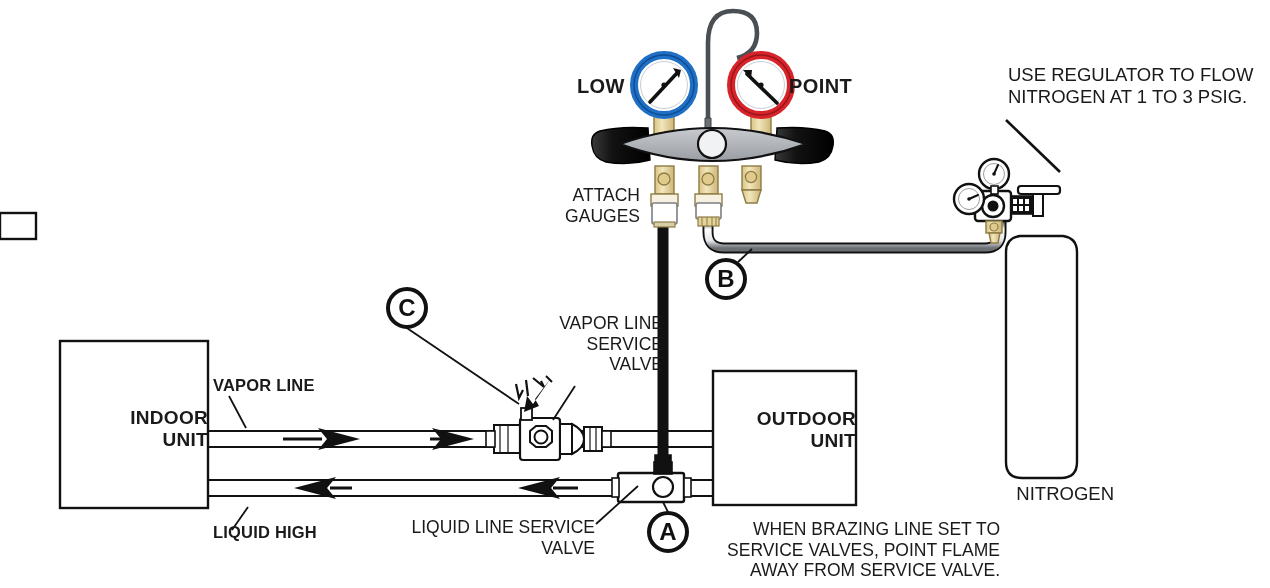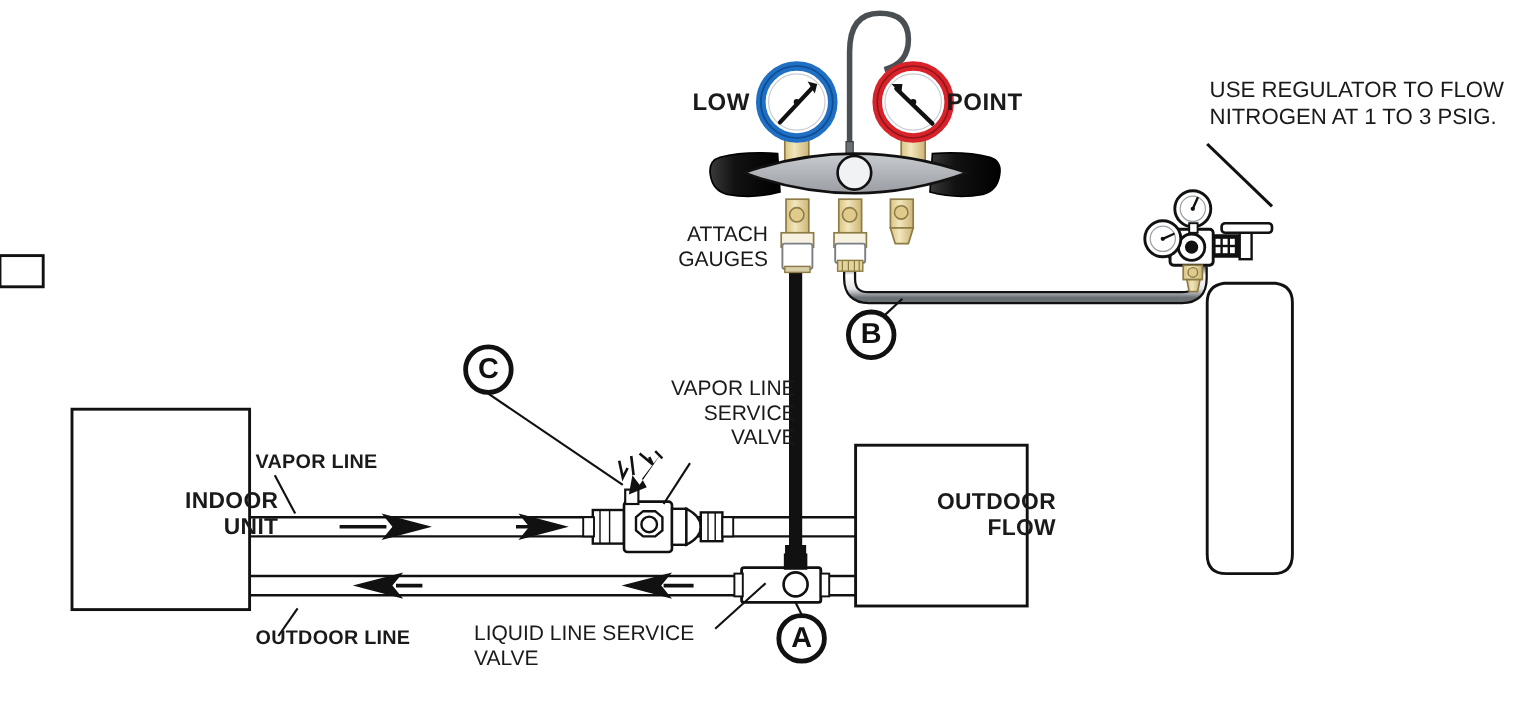--- a/index.html
+++ b/index.html
@@ -4,24 +4,24 @@
 <style>
   html,body{margin:0;padding:0;background:#ffffff;}
   body{width:1270px;height:588px;position:relative;overflow:hidden;
        font-family:"Liberation Sans","DejaVu Sans",sans-serif;color:#1a1a1a;}
   #stage{position:absolute;left:0;top:0;width:1017px;height:588px;}
   svg#art{position:absolute;left:0;top:0;width:1270px;height:588px;}
   .lbl{position:absolute;white-space:pre;line-height:1.18;color:#1a1a1a;}
   .t18{font-size:18.5px;}
   .t17{font-size:17.5px;}
   .b17{font-size:16.5px;font-weight:bold;letter-spacing:.2px;}
-  .b19{font-size:19px;font-weight:bold;letter-spacing:.3px;margin-left:24px;}
+  .b19{font-size:19px;font-weight:bold;letter-spacing:.3px;}
   .b20{font-size:20px;font-weight:bold;letter-spacing:.4px;}
   .ctr{text-align:right;}
-  .rgt{text-align:left;}
+  .rgt{text-align:right;}
   .callout{position:absolute;width:42px;height:42px;border-radius:50%;
     border:4.5px solid #111;background:#fff;display:flex;align-items:center;
     justify-content:center;font-size:24px;font-weight:bold;color:#111;
     font-family:"Liberation Sans",sans-serif;box-sizing:border-box;}
 </style>
 </head>
 <body>
 
 <div id="stage">
 
@@ -281,27 +281,31 @@
 NITROGEN AT 1 TO 3 PSIG.</div>
 
 
 <div class="lbl t17 ctr" style="left:531px;top:313px;width:132px;">VAPOR LINE
 SERVICE
 VALVE</div>
 
 <div class="lbl t17 rgt" style="left:395px;top:517px;width:200px;">LIQUID LINE SERVICE
 VALVE</div>
 
+<div class="lbl t17 ctr" style="left:700px;top:519px;width:300px;">WHEN BRAZING LINE SET TO
+SERVICE VALVES, POINT FLAME
+AWAY FROM SERVICE VALVE.</div>
 
 <div class="lbl b19 ctr" style="left:60px;top:407px;width:148px;">INDOOR
 UNIT</div>
 <div class="lbl b19 ctr" style="left:713px;top:408px;width:143px;">OUTDOOR
-FLOW</div>
+UNIT</div>
 
 <div class="lbl b17" style="left:213px;top:376px;">VAPOR LINE</div>
-<div class="lbl b17" style="left:213px;top:523px;">OUTDOOR LINE</div>
-
+<div class="lbl b17" style="left:213px;top:523px;">LIQUID HIGH</div>
+
+<div class="lbl t18 ctr" style="left:976px;top:483px;width:138px;">NITROGEN</div>
 
 <div class="callout" style="left:386px;top:287px;">C</div>
 <div class="callout" style="left:705px;top:258px;">B</div>
 <div class="callout" style="left:647px;top:511px;">A</div>
 
 </div>
 
 </body></html>

